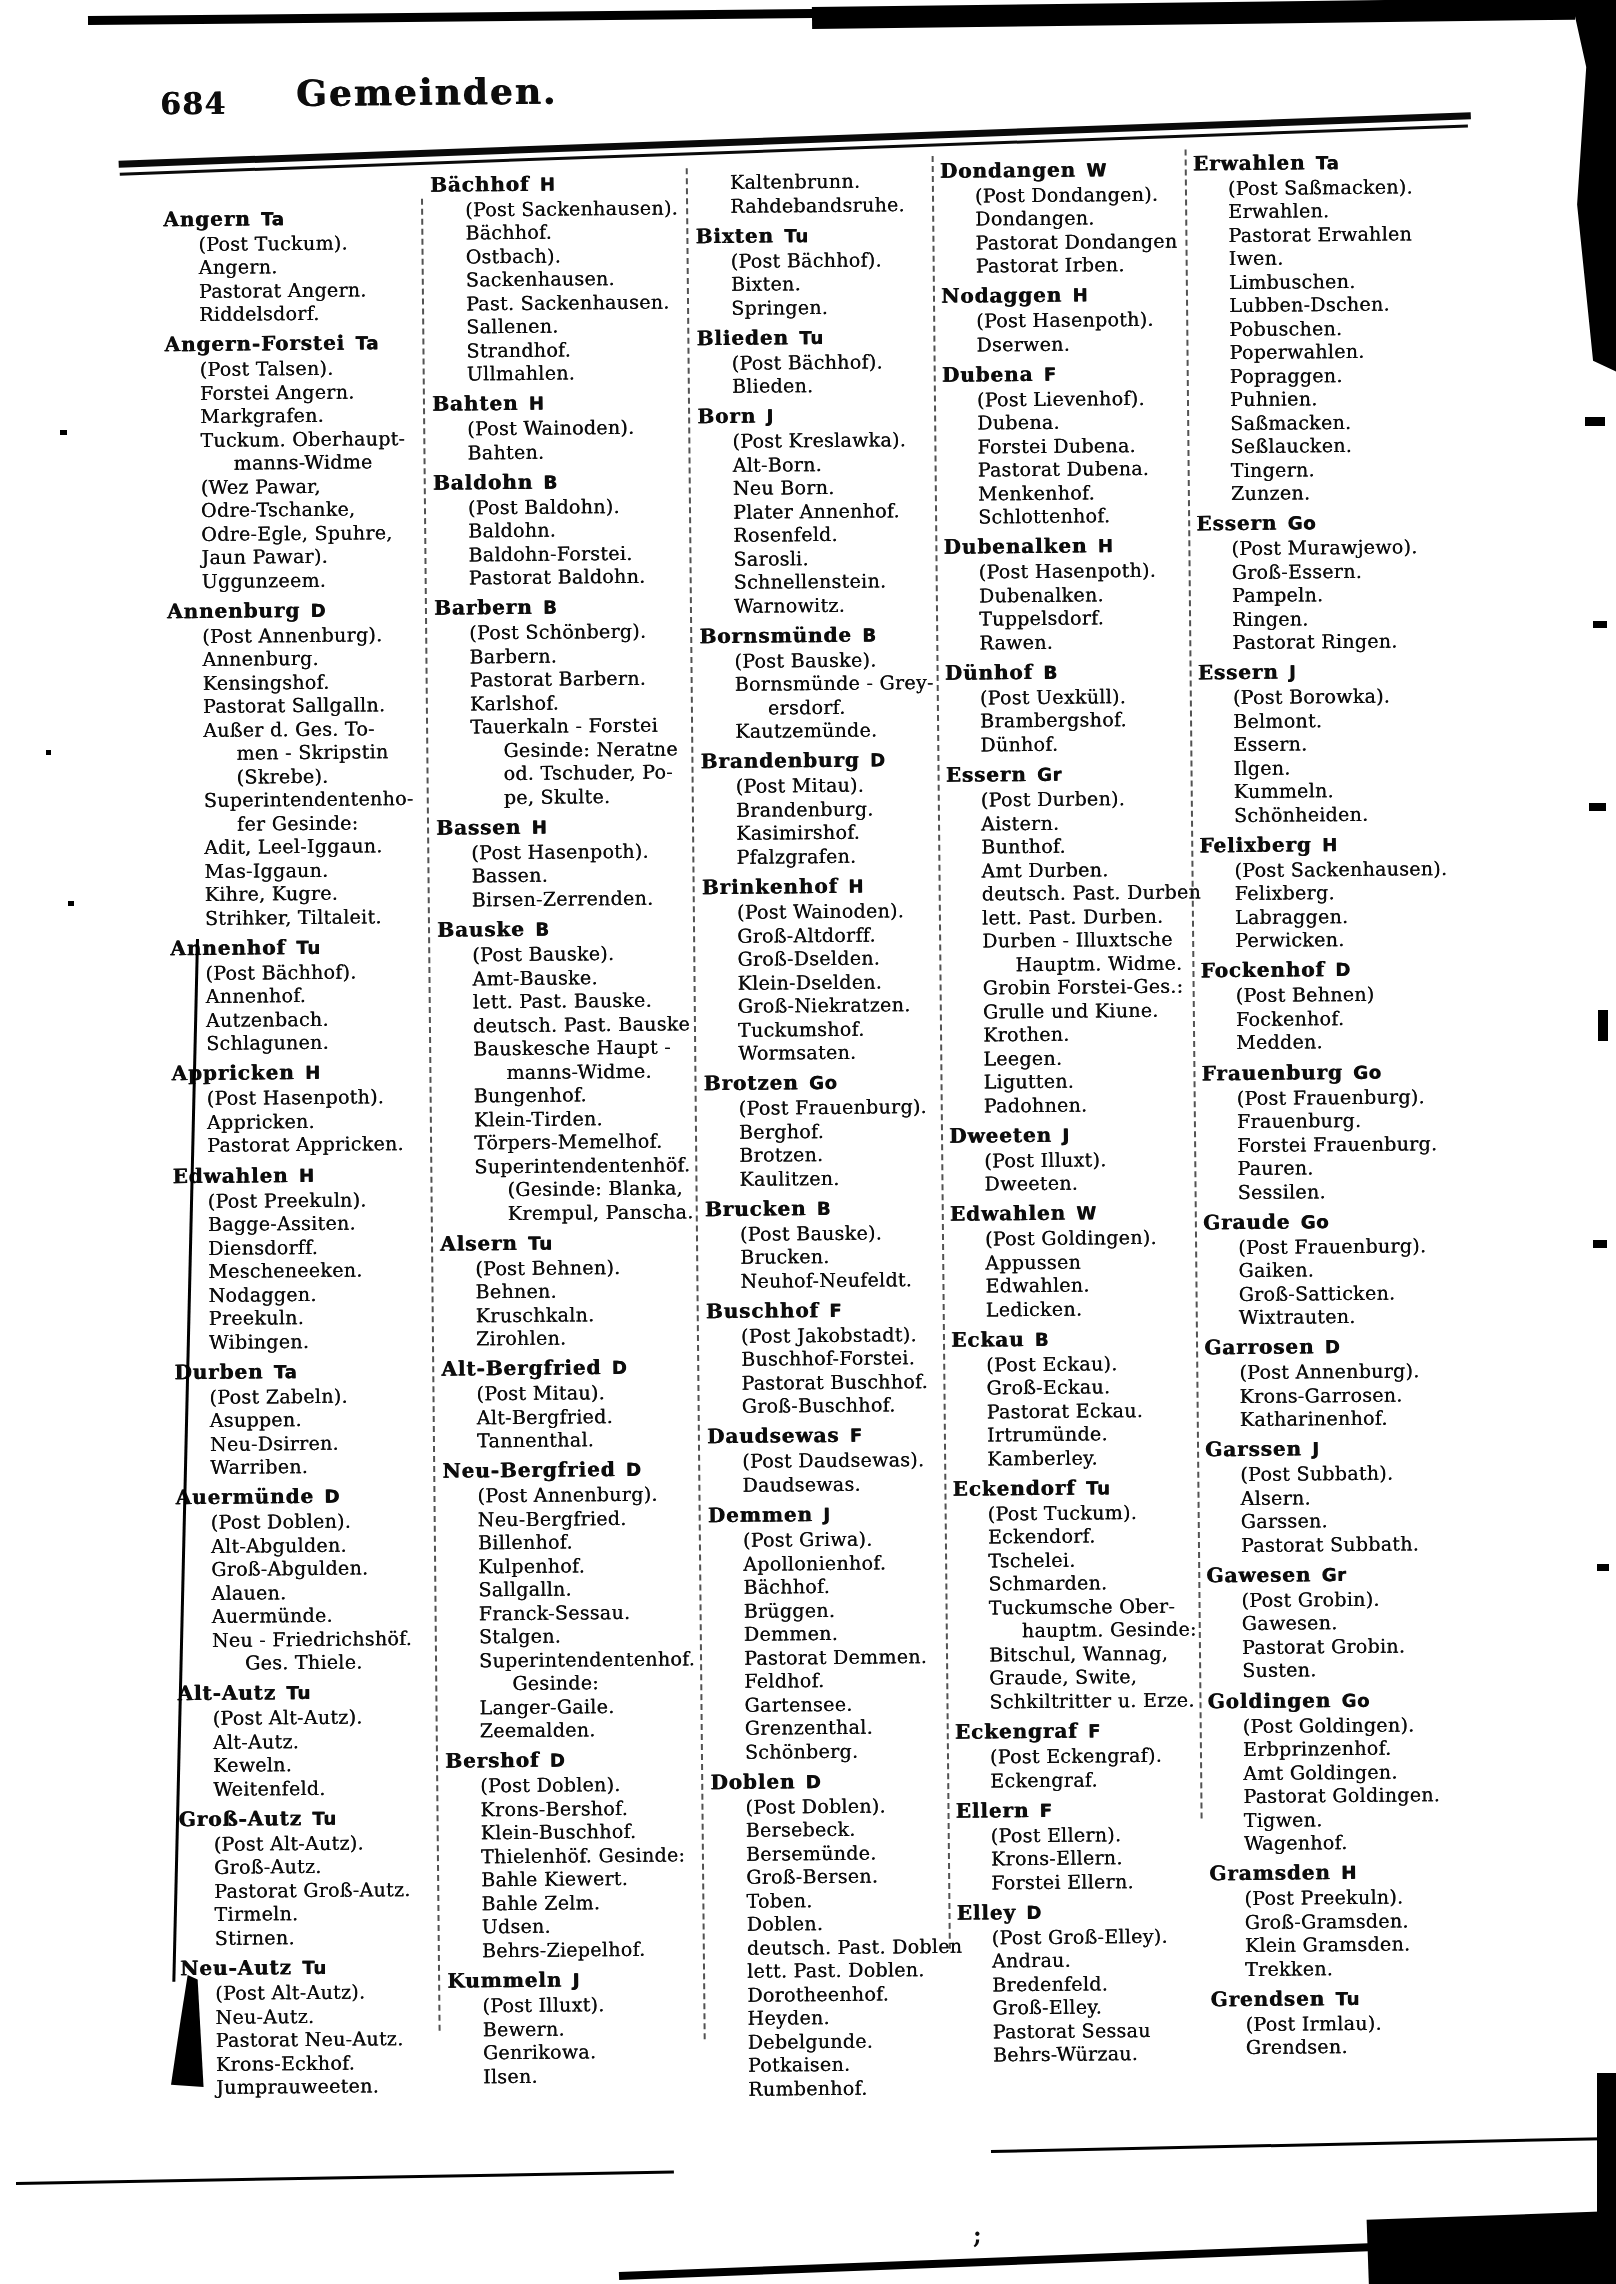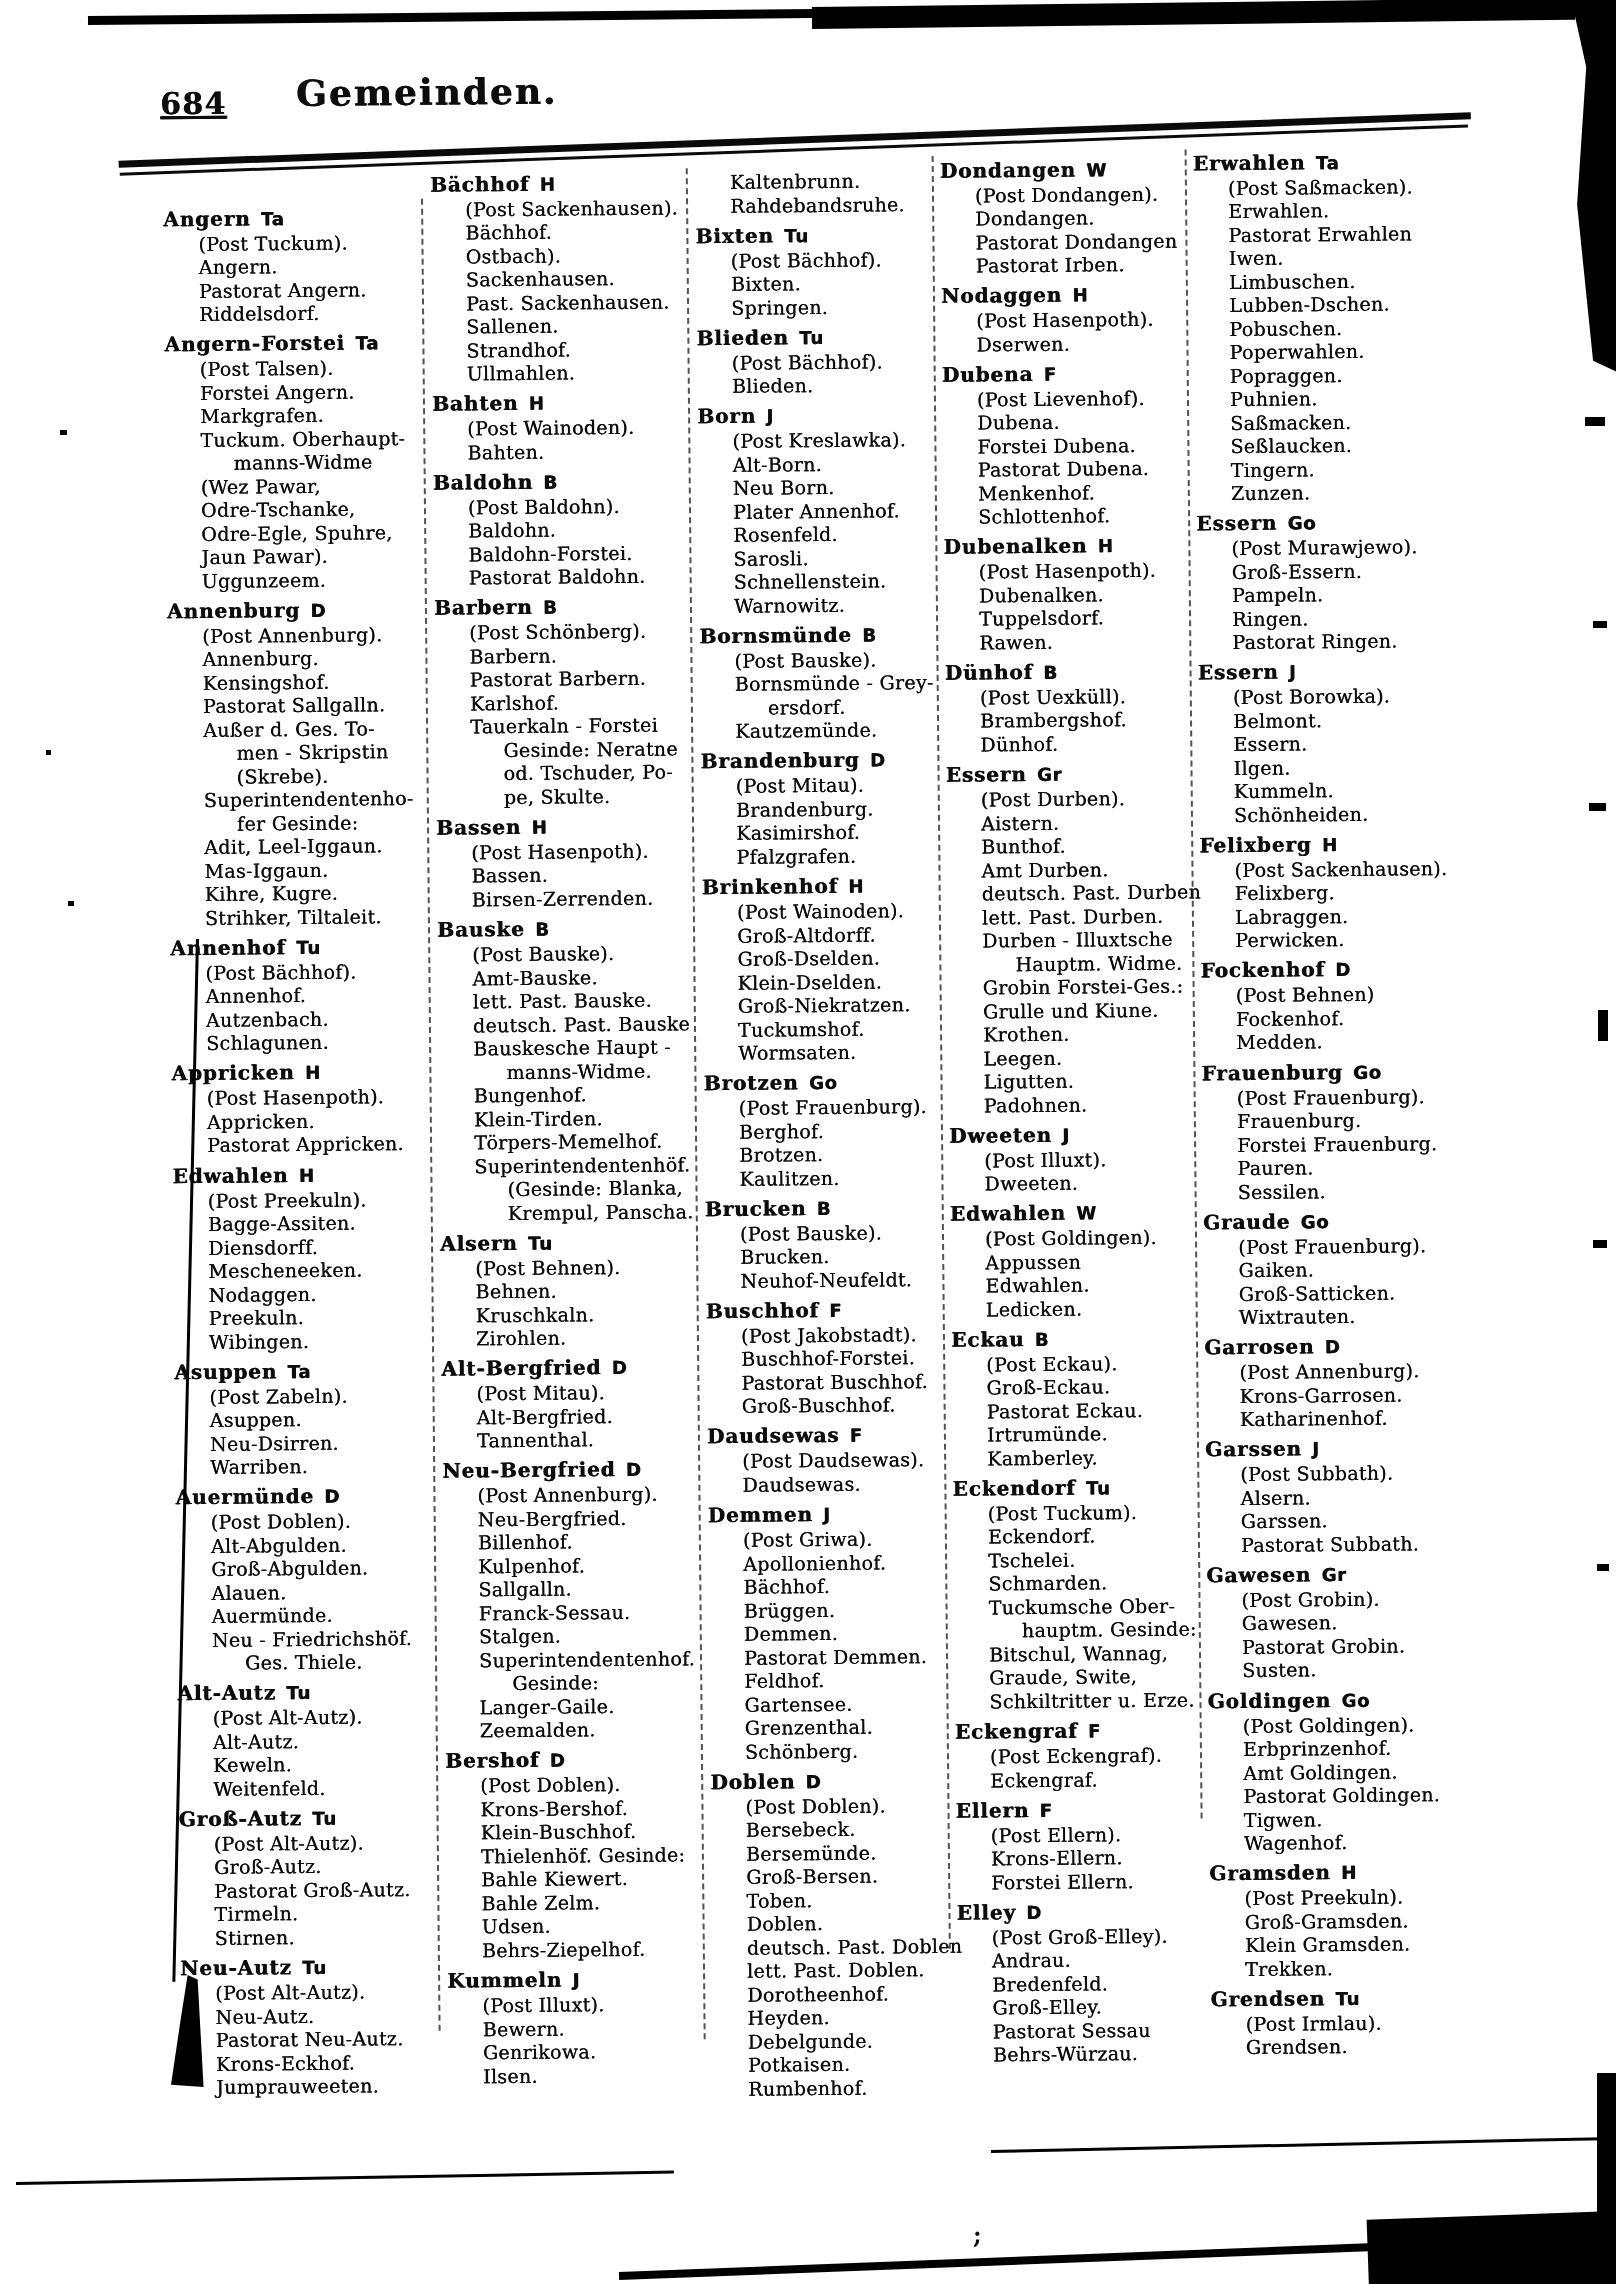--- a/index.html
+++ b/index.html
@@ -1,21 +1,21 @@
 <!DOCTYPE html>
 <html style="font-size:10.4px"><head>
 <meta charset="utf-8">
 <style>
   html,body{margin:0;padding:0;background:#e8e8e4;}
   #stage{position:relative;width:1617px;height:2284px;background:#ffffff;overflow:hidden;
          font-family:"DejaVu Serif", serif;color:#0d0d0d;}
   .page-content{position:absolute;left:0;top:0;width:1617px;height:2284px;
                 transform:rotate(-0.55deg);transform-origin:717px 196px;}
   .pageno{position:absolute;left:161px;top:81px;font-size:30px;font-weight:bold;
-          letter-spacing:1.3px;text-shadow:0.4px 0 0 #0d0d0d;text-decoration:underline;}
+          letter-spacing:1.3px;text-shadow:0.4px 0 0 #0d0d0d;}
   .ptitle{position:absolute;left:297px;top:68px;font-size:36px;font-weight:bold;
           letter-spacing:2px;text-shadow:0.7px 0 0 #0d0d0d;}
   .rule1{position:absolute;left:119px;top:155px;width:1353px;height:6.5px;background:#0a0a0a;
          transform:rotate(-1.5deg);transform-origin:left center;}
   .rule2{position:absolute;left:120px;top:167px;width:1349px;height:2.6px;background:#0a0a0a;
          transform:rotate(-1.5deg);transform-origin:left center;}
   .sep{position:absolute;width:0;border-left:2px dashed rgba(15,15,15,.72);}
   #sep1{left:421px;top:196px;height:1832px;}
   #sep2{left:686px;top:168px;height:1871px;}
   #sep3{left:932px;top:158px;height:1793px;}
@@ -109,21 +109,21 @@
             <div class="head"><span>Edwahlen</span><span class="hmark">H</span></div>
             <div class="line ind1">(Post Preekuln).</div>
             <div class="line ind1">Bagge-Assiten.</div>
             <div class="line ind1">Diensdorff.</div>
             <div class="line ind1">Mescheneeken.</div>
             <div class="line ind1">Nodaggen.</div>
             <div class="line ind1">Preekuln.</div>
             <div class="line ind1">Wibingen.</div>
           </div>
           <div class="entry">
-            <div class="head"><span>Asuppen</span><span class="hmark">Ta</span></div>
+            <div class="head"><span>Durben</span><span class="hmark">Ta</span></div>
             <div class="line ind1">(Post Zabeln).</div>
             <div class="line ind1">Asuppen.</div>
             <div class="line ind1">Neu-Dsirren.</div>
             <div class="line ind1">Warriben.</div>
           </div>
           <div class="entry">
             <div class="head"><span>Auermünde</span><span class="hmark">D</span></div>
             <div class="line ind1">(Post Doblen).</div>
             <div class="line ind1">Alt-Abgulden.</div>
             <div class="line ind1">Groß-Abgulden.</div>

